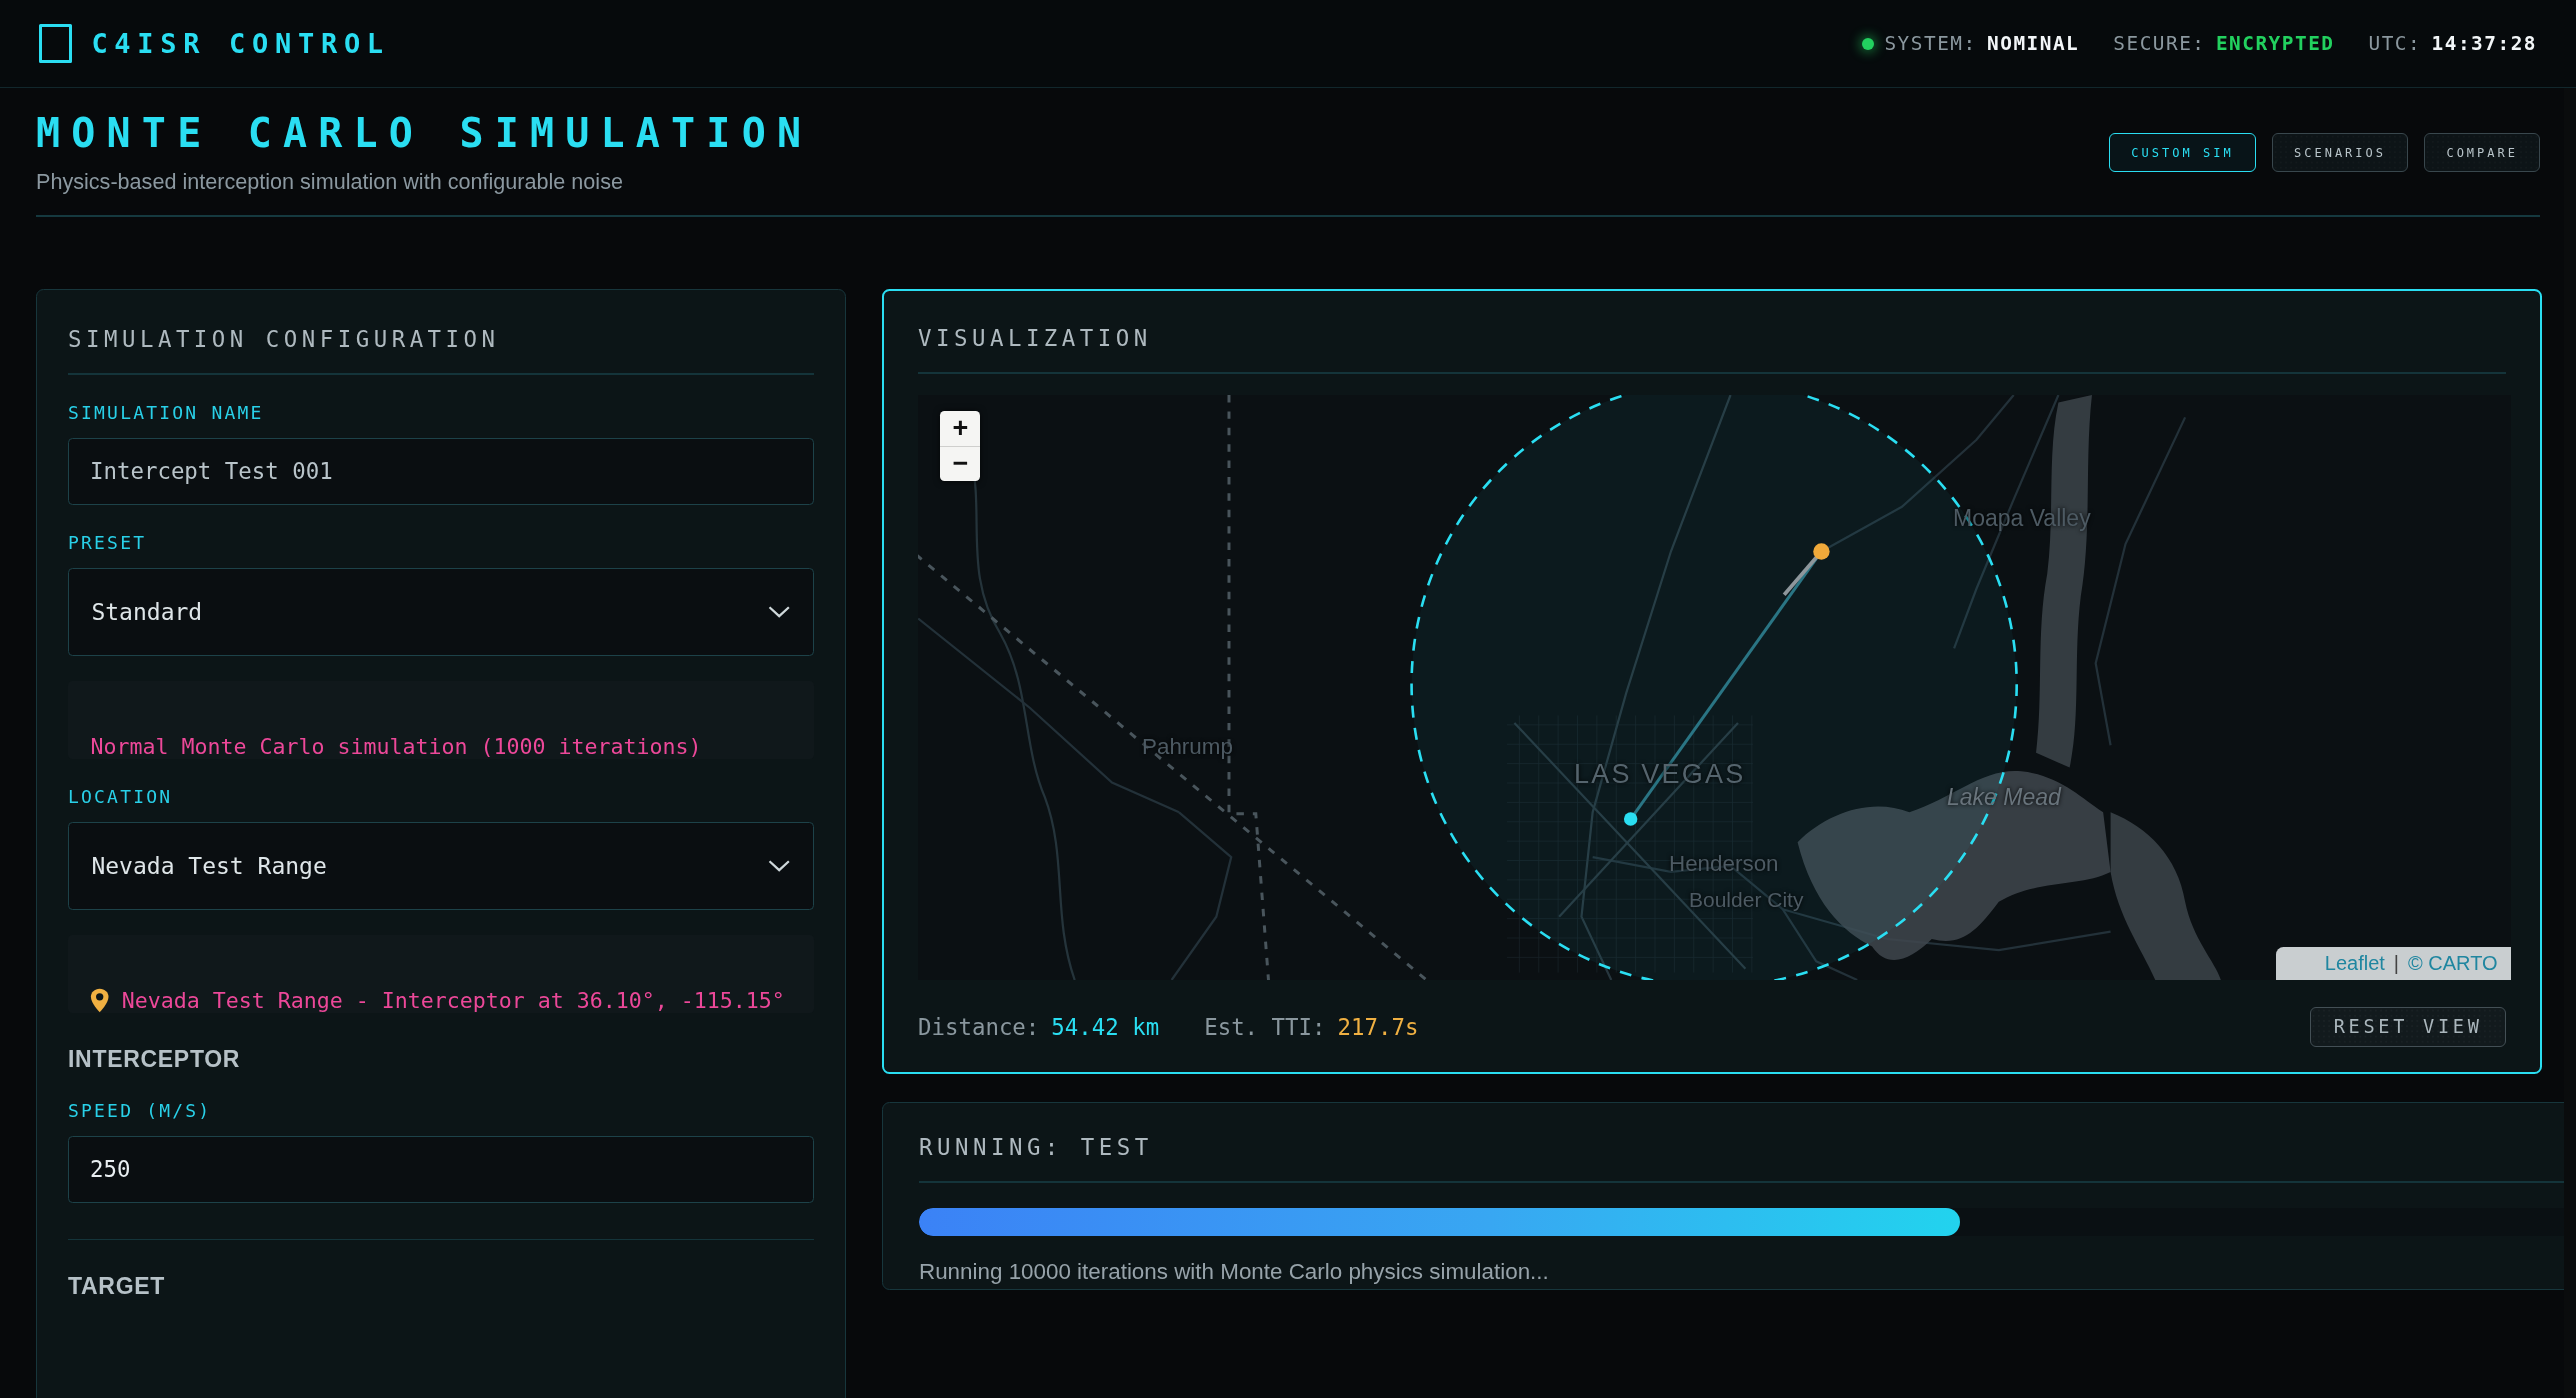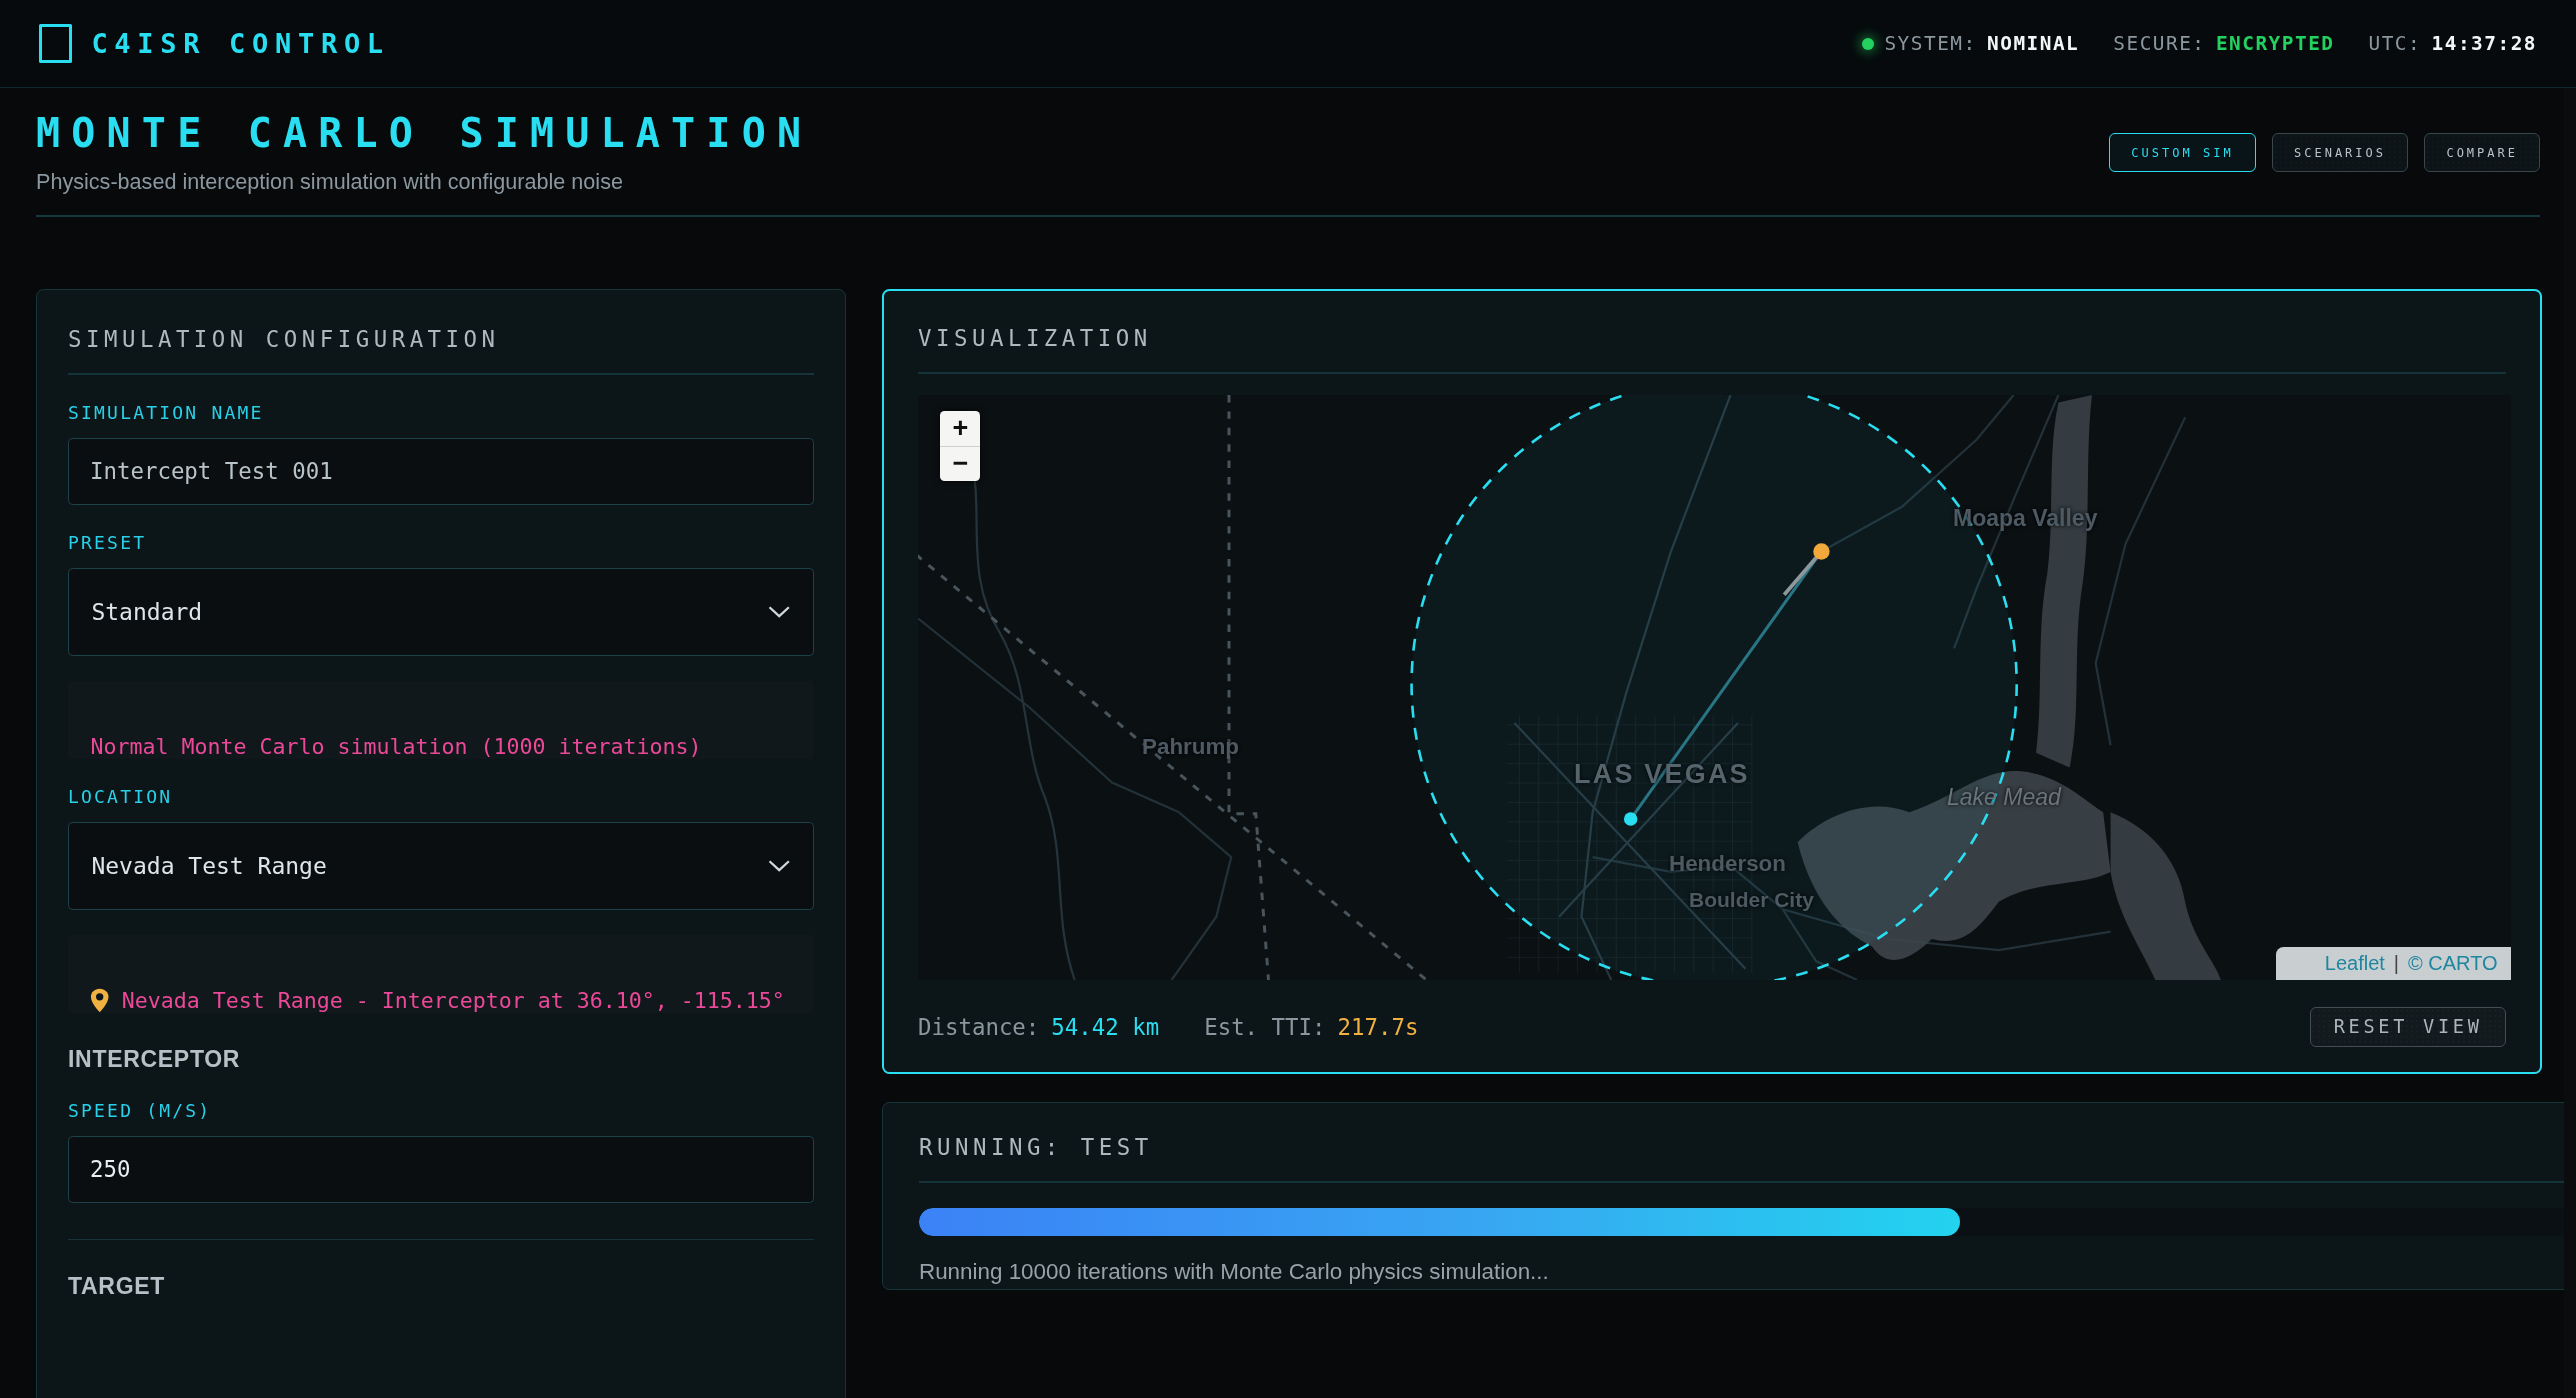--- a/index.html
+++ b/index.html
@@ -51,21 +51,21 @@
   .info-box { width:100%; min-height:78px; background:#10181b; border-radius:4.5px;
     display:flex; align-items:flex-end; gap:12px; padding:0 22.4px; color:#ec4899; font-size:21.6px; margin-top:25px; }
   .section-title { font-family:"Liberation Sans", sans-serif; font-weight:bold; color:#b6c1c7;
     font-size:23px; letter-spacing:0.7px; margin-top:33px; }
   .triple { display:grid; grid-template-columns:1fr 1fr 1fr; column-gap:25px; }
   .sec-divider { height:1.5px; background:#14343a; margin-top:36px; }
 
   
   .viz-panel { left:882px; top:289px; width:1660px; height:785px; border-color:#2adef2; border-width:2.2px; padding:34px; }
   .map-frame { position:relative; width:1593px; height:585px; margin-top:21px; background:#0b1013; overflow:hidden; }
-  .map-label { position:absolute; font-family:"Liberation Sans", sans-serif; font-weight:bold; color:#4d5a63;
+  .map-label { position:absolute; font-family:"Liberation Sans", sans-serif; font-weight:normal; color:#4d5a63;
     text-shadow:0 0 4.5px #000; white-space:nowrap; }
   .zoom-ctl { position:absolute; left:22.4px; top:16.4px; width:40px; height:70px; background:#f5f5f3;
     border-radius:4.5px; box-shadow:0 0.7px 6px rgba(0,0,0,.65); display:flex; flex-direction:column; }
   .zoom-btn { flex:1; display:flex; align-items:center; justify-content:center; color:#111;
     font-family:"Liberation Sans", sans-serif; font-size:27px; font-weight:bold; cursor:pointer; }
   .zoom-sep { height:0.7px; background:#cfcfcd; }
   .attribution { position:absolute; right:0; bottom:0; height:33px; background:rgba(228,232,234,.88);
     border-top-left-radius:7.5px; display:flex; align-items:center; gap:9px; padding:0 13.4px 0 15px;
     font-family:"Liberation Sans", sans-serif; font-size:20px; color:#444; }
   .attribution a { color:#1f86a0; text-decoration:none; }

